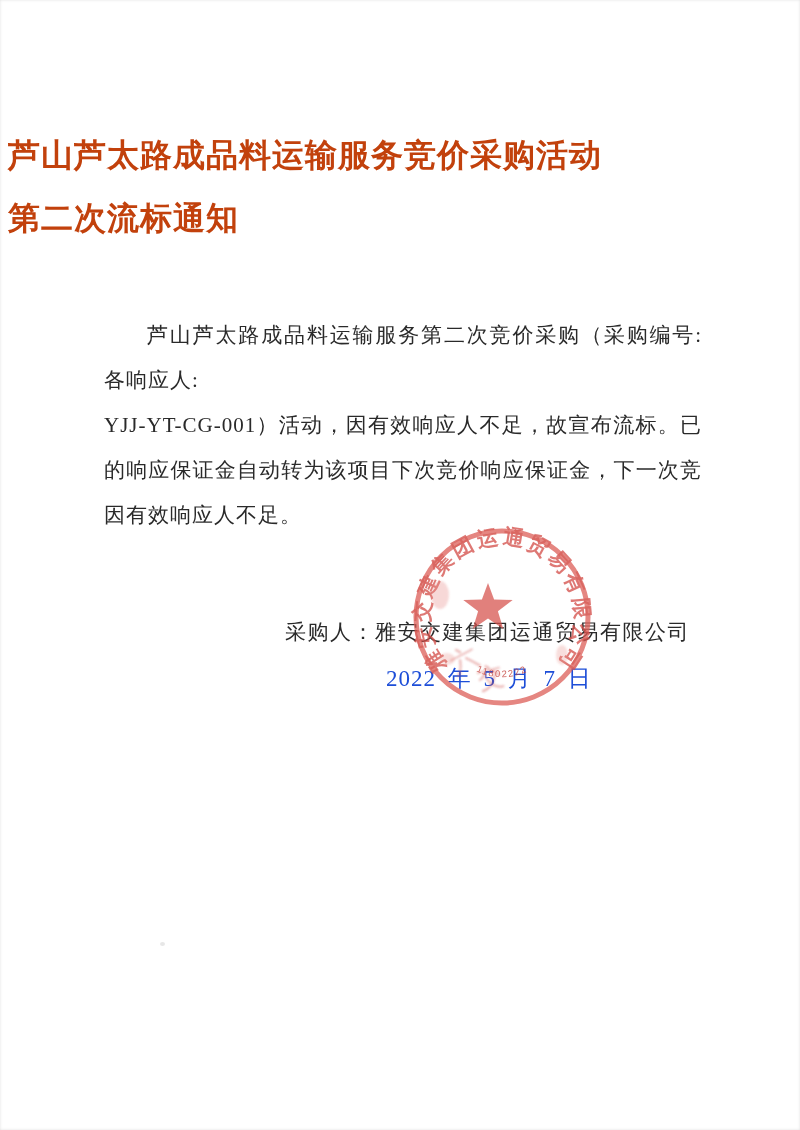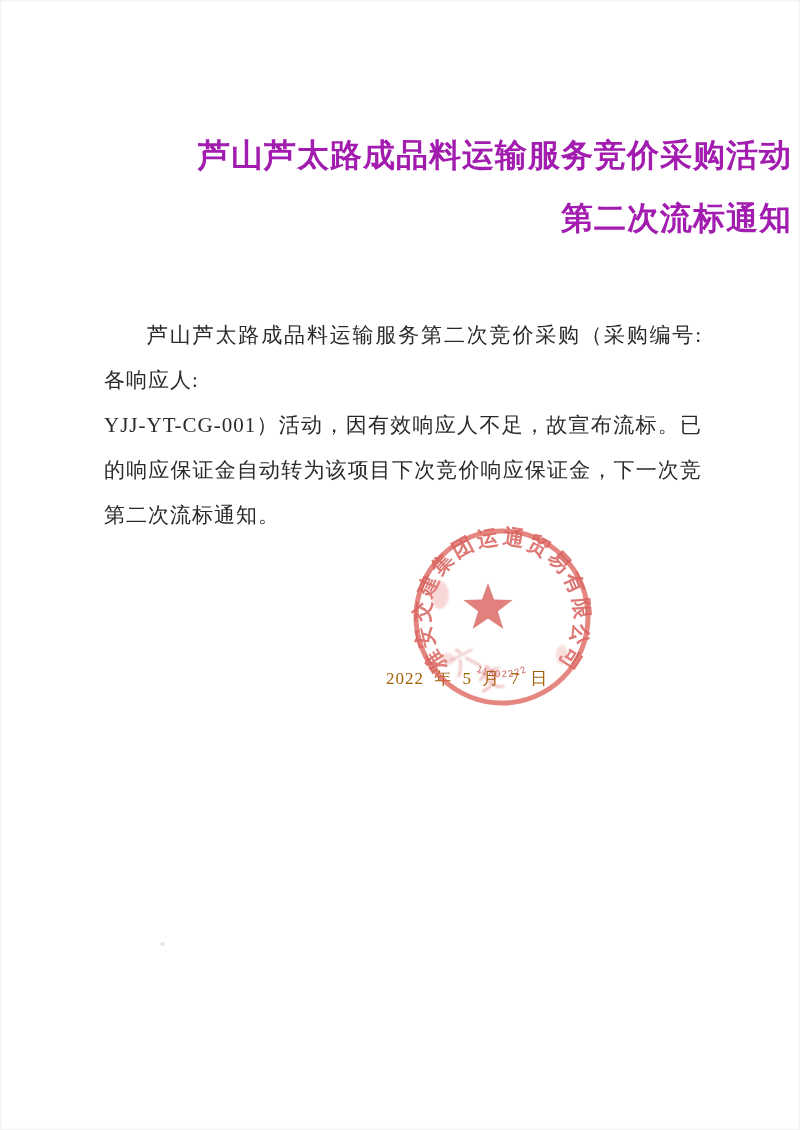--- a/index.html
+++ b/index.html
@@ -7,26 +7,26 @@
     position:relative;
     width:800px;height:1130px;
     background:#fff;
     box-shadow:inset 0 0 3px rgba(0,0,0,.12);
     overflow:hidden;
     font-family:"Liberation Serif","DejaVu Serif",serif;
     color:#262626;
   }
   .title{
     position:absolute;left:8px;width:784px;
-    text-align:right;
+    text-align:left;
     font-family:"Liberation Sans","DejaVu Sans",sans-serif;
     font-weight:700;
     font-size:32px;
     letter-spacing:1px;
-    color:#a21caf;
+    color:#c2410c;
     white-space:nowrap;
   }
   .title1{top:134px;}
   .title2{top:197px;font-family:Liberation Serif, serif;}
   .bodyblock{
     position:absolute;left:104px;top:313px;width:598px;
     font-size:21px;
     letter-spacing:1px;
     color:#2a2a2a;
   }
@@ -39,24 +39,24 @@
   .indent{text-indent:43px;}
   .sigline{
     position:absolute;left:285px;top:610px;
     font-size:21px;letter-spacing:1.5px;
     height:45px;line-height:45px;
     white-space:nowrap;
     color:#2a2a2a;
   }
   .dateline{
     position:absolute;left:386px;top:656px;
-    font-size:17px;letter-spacing:1px;word-spacing:5px;
+    font-size:23px;letter-spacing:1px;word-spacing:5px;
     height:45px;line-height:45px;
     white-space:nowrap;
-    color:#a16207;
+    color:#1d4ed8;
   }
   .stamp{
     position:absolute;left:402px;top:517px;
     width:200px;height:200px;
     pointer-events:none;
   }
   .speck{
     position:absolute;left:160px;top:942px;
     width:5px;height:4px;border-radius:50%;
     background:#e7e7e7;
@@ -68,23 +68,24 @@
 <div class="page">
 
   <div class="title title1">芦山芦太路成品料运输服务竞价采购活动</div>
   <div class="title title2">第二次流标通知</div>
 
   <div class="bodyblock">
     <div class="bline just indent">芦山芦太路成品料运输服务第二次竞价采购（采购编号:</div>
     <div class="bline">各响应人:</div>
     <div class="bline just">YJJ-YT-CG-001）活动，因有效响应人不足，故宣布流标。已缴纳</div>
     <div class="bline just">的响应保证金自动转为该项目下次竞价响应保证金，下一次竞价</div>
-    <div class="bline">第二次流标通知。</div>
+    <div class="bline">因有效响应人不足。</div>
   </div>
 
+  <div class="sigline">采购人：雅安交建集团运通贸易有限公司</div>
   <div class="dateline">2022 年 5 月 7 日</div>
 
   <svg class="stamp" viewBox="-100 -100 200 200" xmlns="http://www.w3.org/2000/svg" aria-hidden="true">
     <defs>
       <filter id="soft" x="-20%" y="-20%" width="140%" height="140%">
         <feGaussianBlur stdDeviation="0.45"></feGaussianBlur>
       </filter>
       <filter id="smudge" x="-50%" y="-50%" width="200%" height="200%">
         <feGaussianBlur stdDeviation="1.1"></feGaussianBlur>
       </filter>

